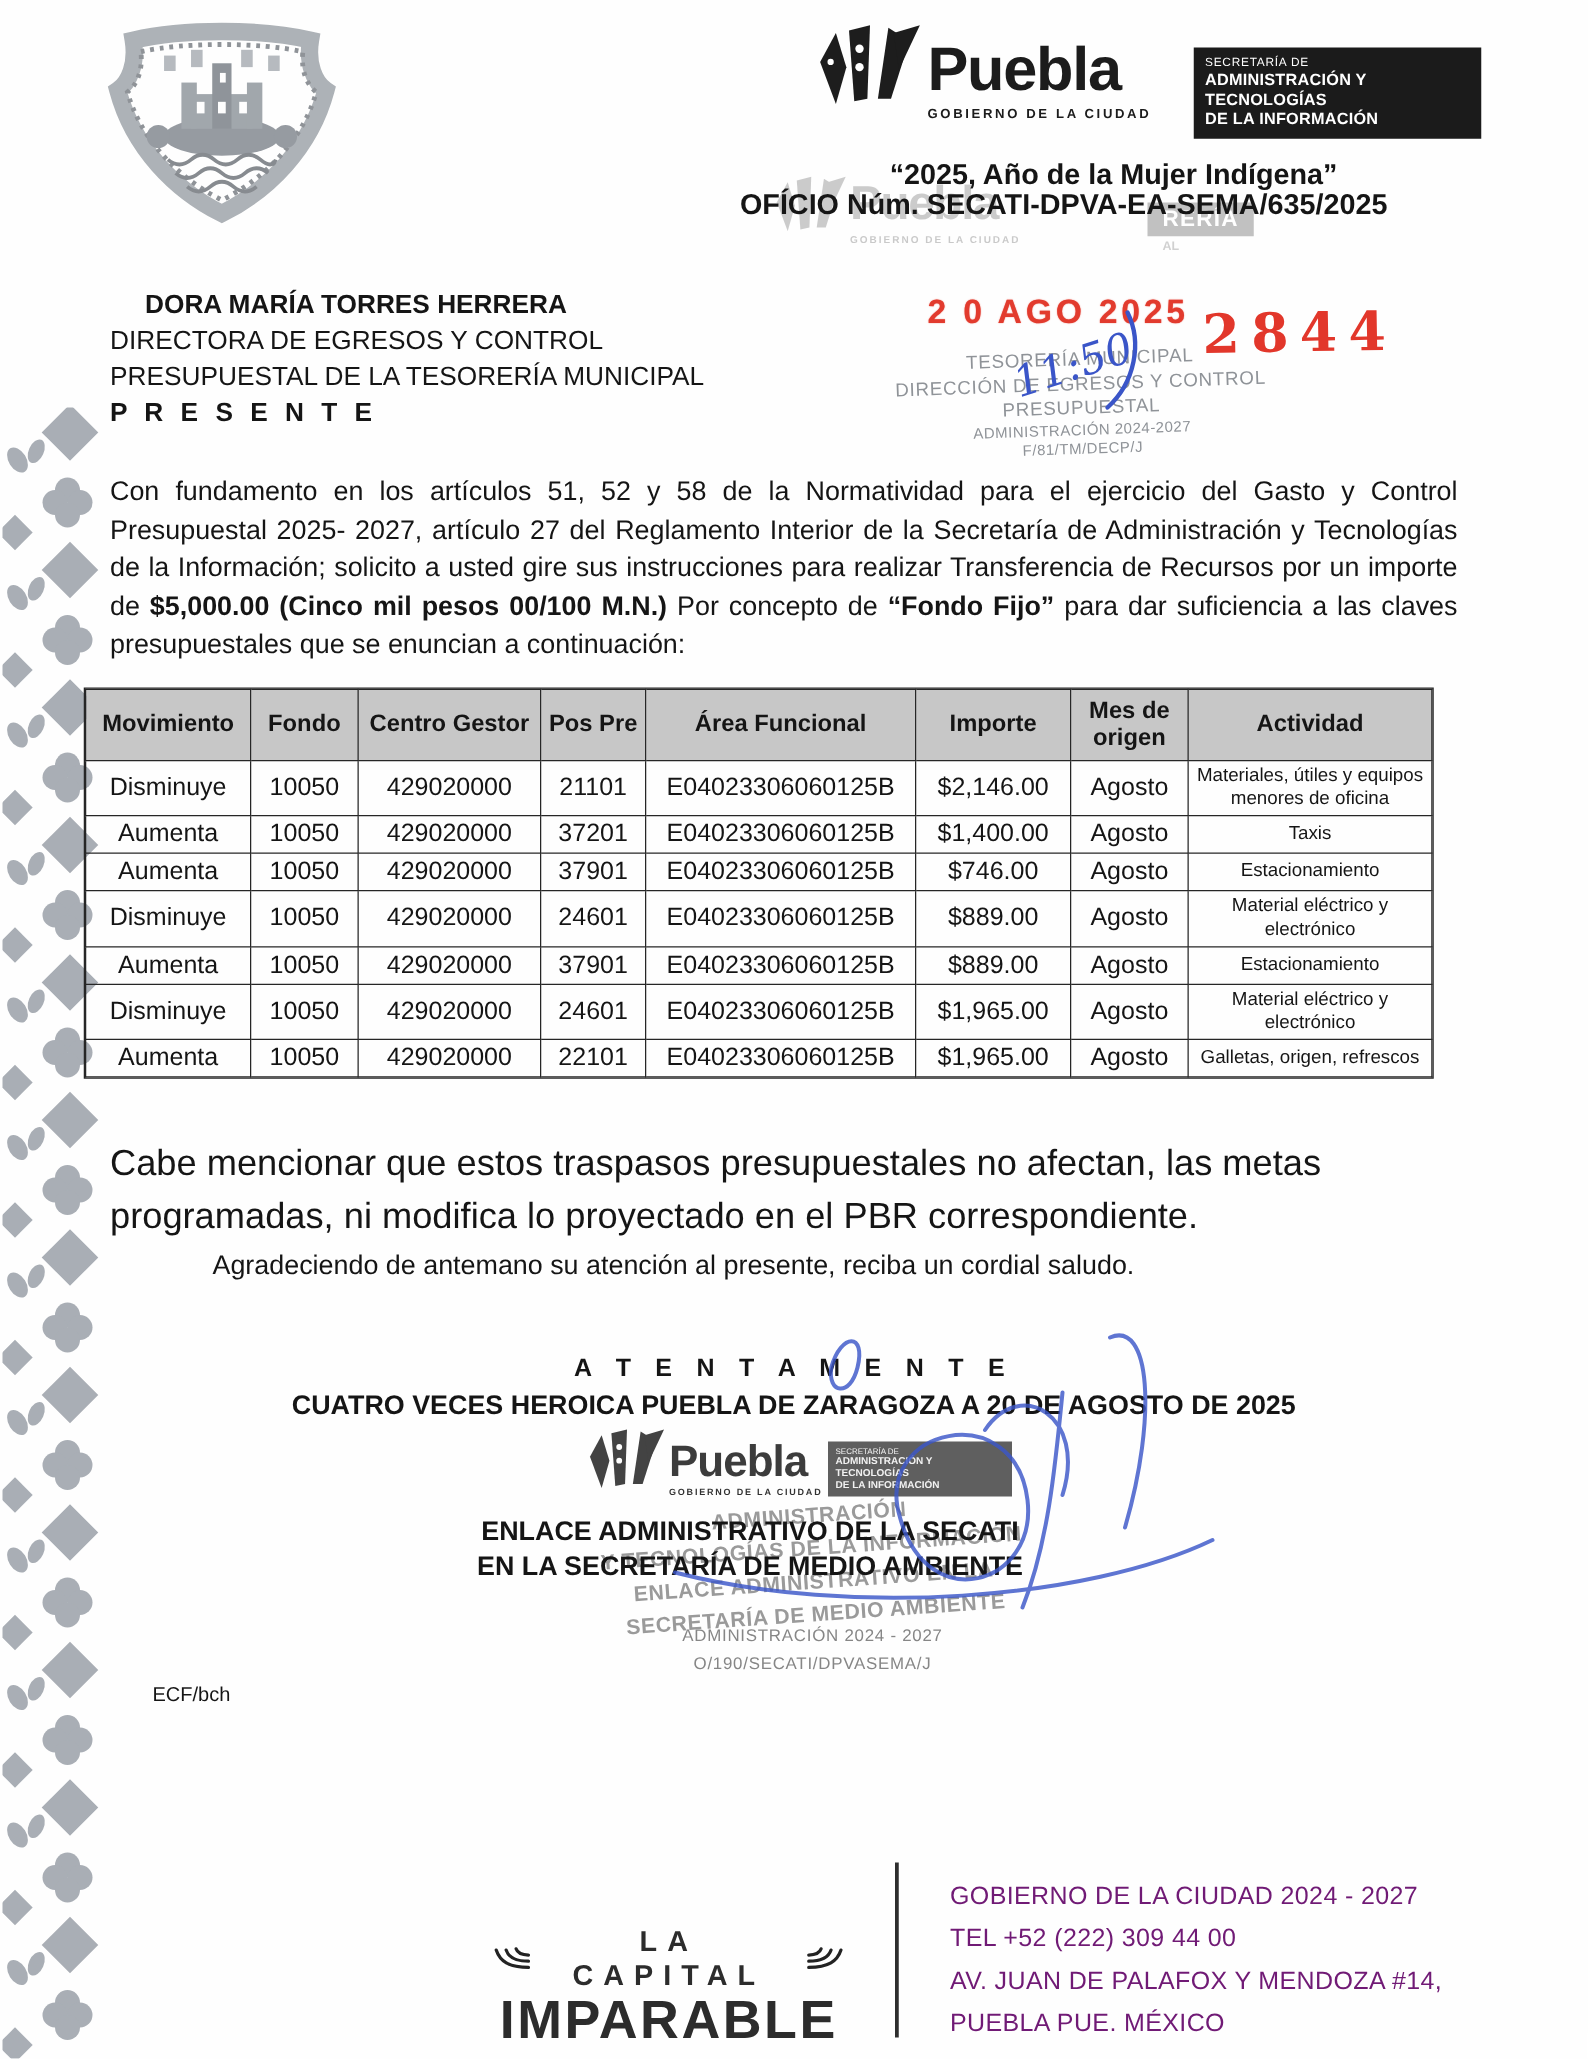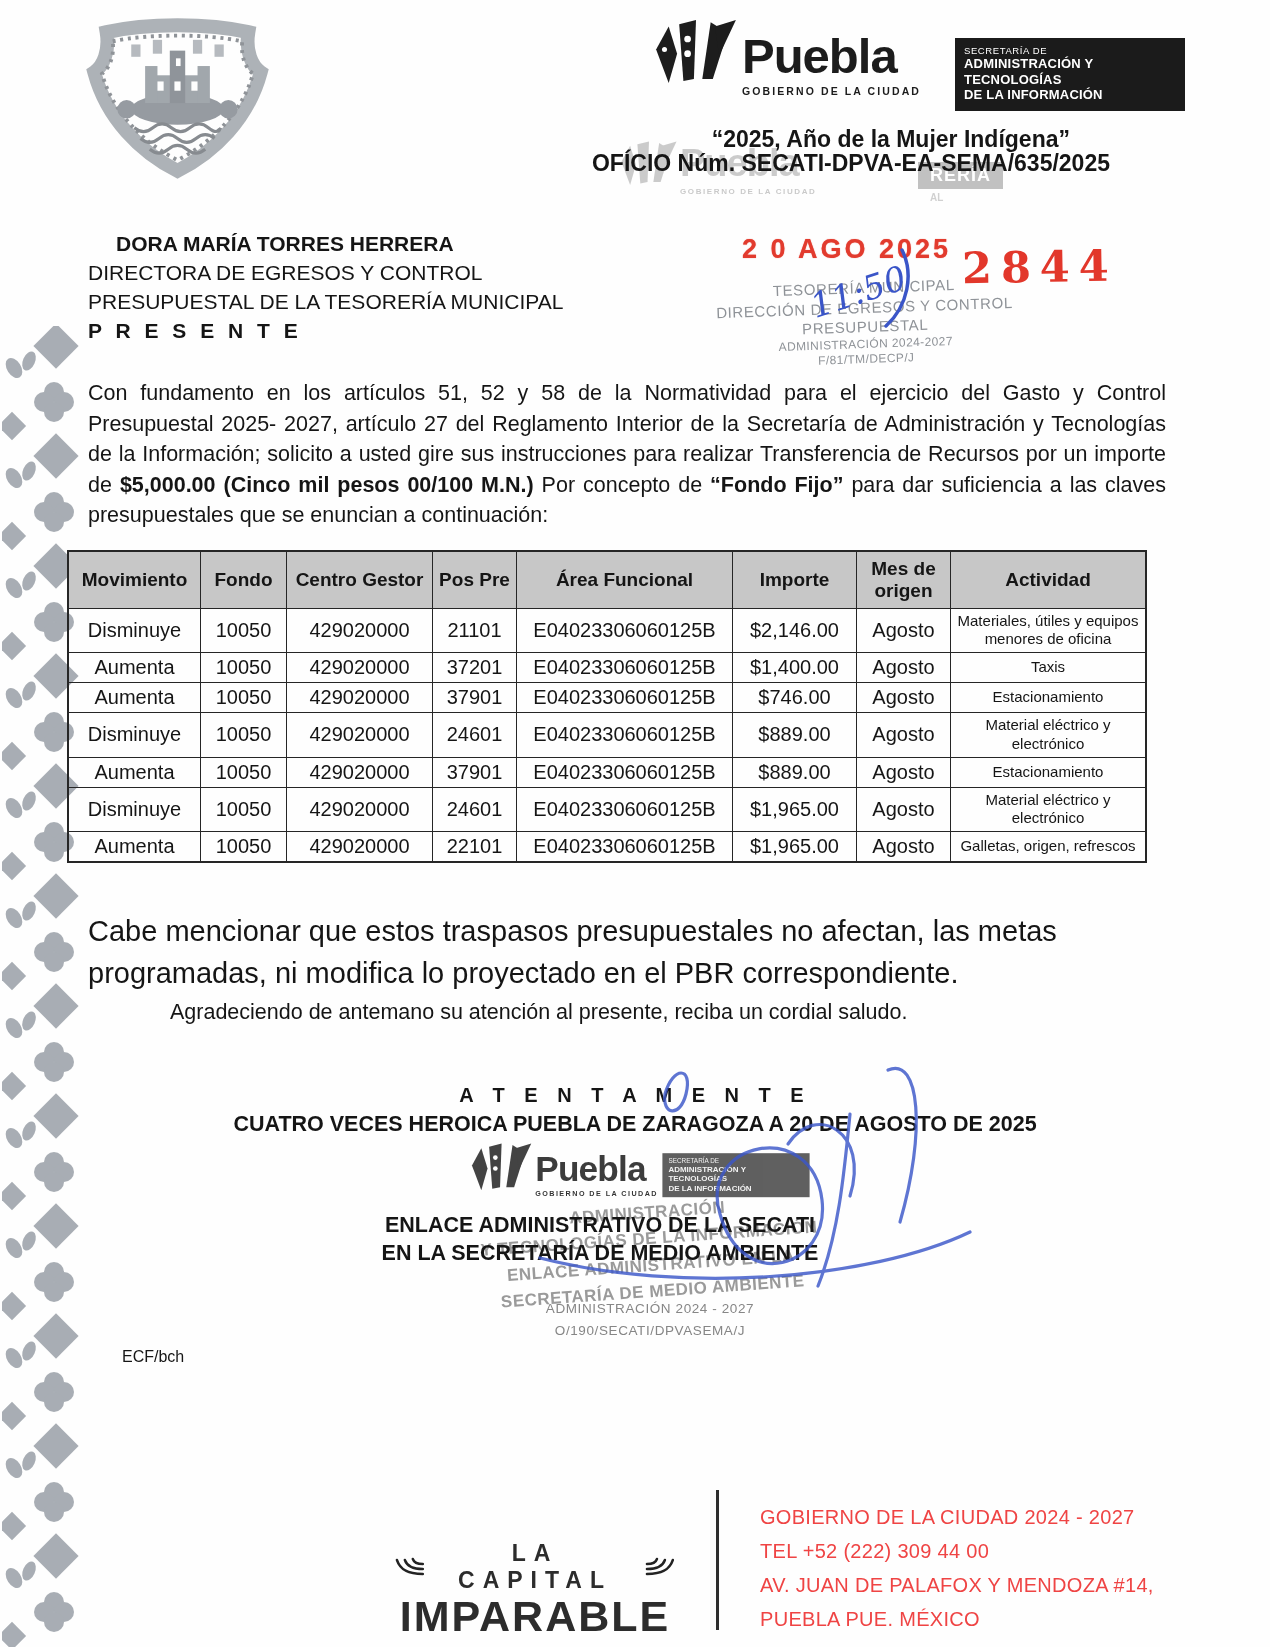--- a/index.html
+++ b/index.html
@@ -79,21 +79,21 @@
               font-size:13.5px;letter-spacing:.6px;line-height:1.6;}
   .initials{position:absolute;left:122px;top:1316px;font-size:16px;margin-top:32px;}
   .scribble{position:absolute;left:420px;top:1052px;z-index:4;pointer-events:none;}
 
   
   .f-divider{position:absolute;left:716px;top:1490px;width:2.5px;height:140px;background:#2e2e2e;}
   .capital{position:absolute;left:395px;top:1540px;width:280px;text-align:center;color:#2c2c2c;}
   .capital .l1{display:flex;align-items:center;justify-content:center;gap:4px;font-weight:bold;
                font-size:23px;letter-spacing:8px;}
   .capital .l2{font-weight:900;font-size:43px;letter-spacing:2px;margin-top:-2px;}
-  .f-right{position:absolute;left:760px;top:1500px;color:#ef4444;font-size:20px;line-height:1.7;
+  .f-right{position:absolute;left:760px;top:1500px;color:#701a75;font-size:20px;line-height:1.7;
            letter-spacing:.3px;}
   .cut{position:absolute;left:750px;top:1634px;width:520px;height:13px;background:#fefefe;}
 </style>
 </head>
 <body>
 
 <div class="page">
 
   <svg class="talavera" width="86" height="1321" viewBox="0 0 86 1321">
     <defs>

